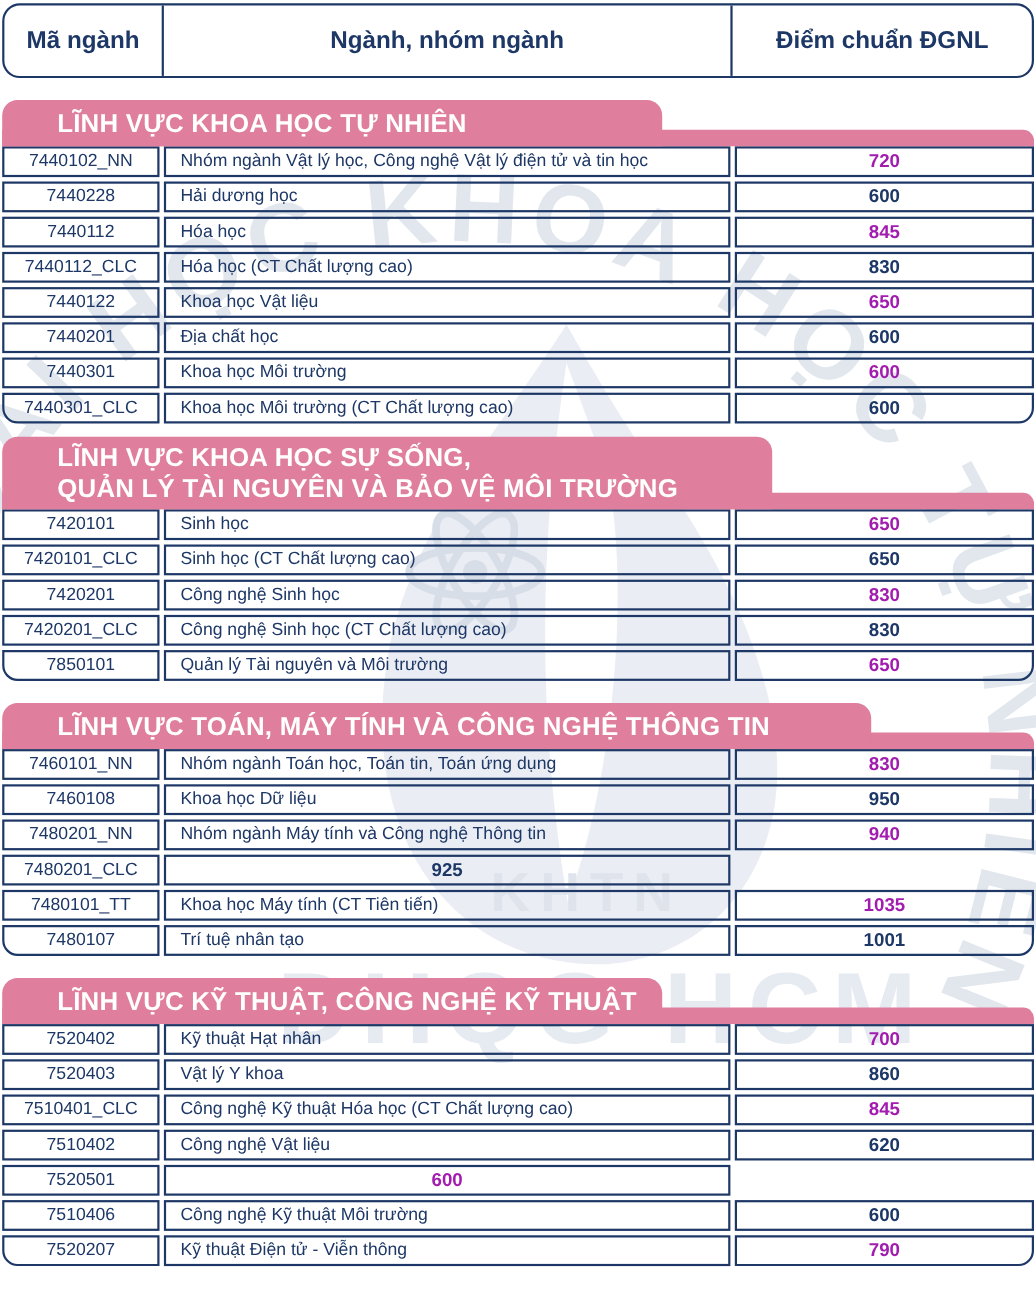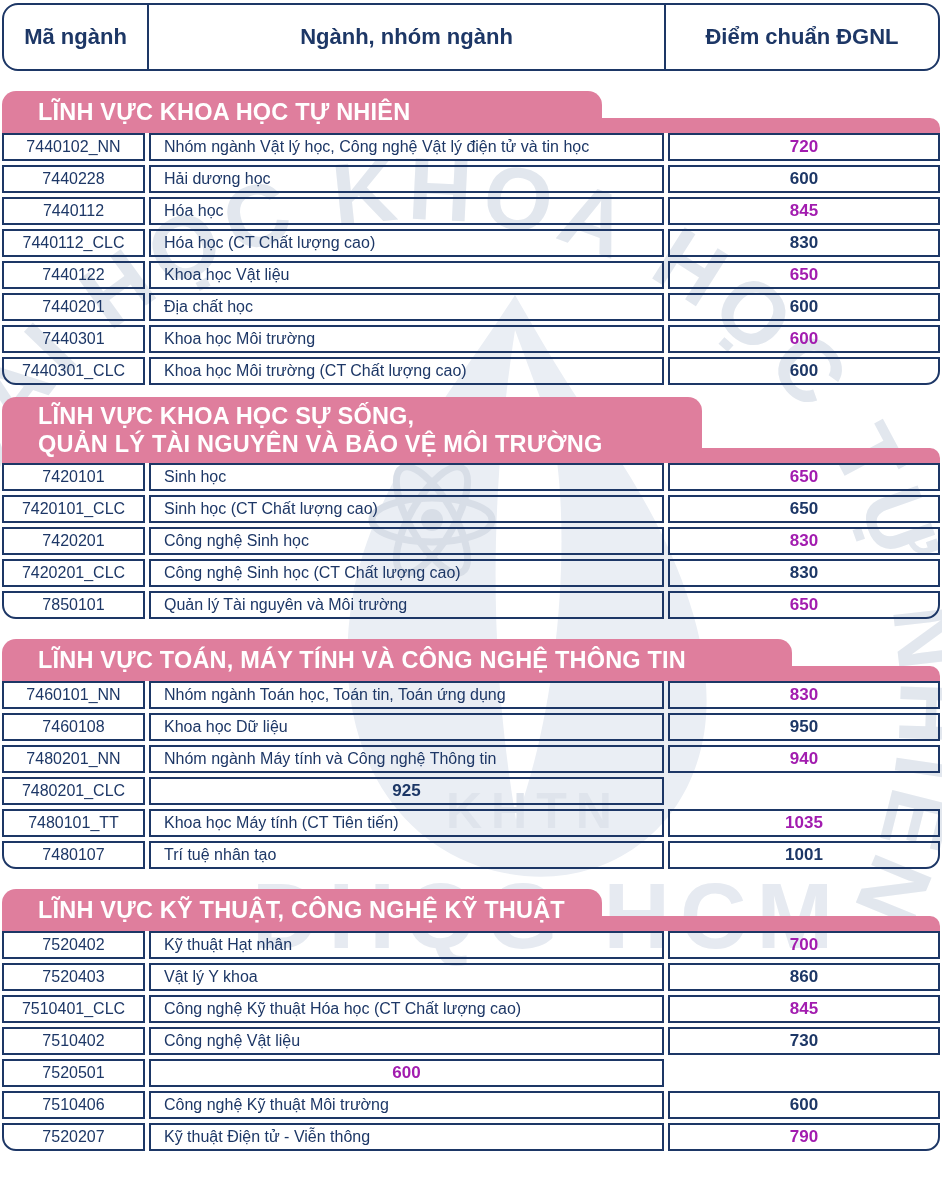--- a/index.html
+++ b/index.html
@@ -31,21 +31,21 @@
   .banner{position:relative;}
   .banner.single{height:42px;}
   .banner.double{height:66px;}
   .banner-bar{
     position:absolute;left:0;right:0;bottom:0;height:15px;
     background:#df7e9d;border-radius:0 10px 0 0;
   }
   .banner-tab{
     position:absolute;left:0;top:0;height:100%;background:#df7e9d;
     border-radius:14px 14px 0 0;display:flex;flex-direction:column;
-    justify-content:center;padding-left:36px;box-sizing:border-box;
+    justify-content:center;padding-left:50px;box-sizing:border-box;
   }
   .banner-line{
     color:#ffffff;font-weight:bold;font-size:23.5px;line-height:1.2;
     letter-spacing:0.2px;white-space:nowrap;
   }
 
   .row{
     display:grid;grid-template-columns:143px 515px 1fr;gap:4px;
     height:28px;margin-bottom:4px;
   }
@@ -237,21 +237,21 @@
               <div class="cell score normal">860</div>
             </div>
             <div class="row">
               <div class="cell code">7510401_CLC</div>
               <div class="cell name">Công nghệ Kỹ thuật Hóa học (CT Chất lượng cao)</div>
               <div class="cell score accent">845</div>
             </div>
             <div class="row">
               <div class="cell code">7510402</div>
               <div class="cell name">Công nghệ Vật liệu</div>
-              <div class="cell score normal">730</div>
+              <div class="cell score normal">620</div>
             </div>
             <div class="row">
               <div class="cell code">7520501</div>
               <div class="cell score accent">600</div>
             </div>
             <div class="row">
               <div class="cell code">7510406</div>
               <div class="cell name">Công nghệ Kỹ thuật Môi trường</div>
               <div class="cell score normal">600</div>
             </div>

